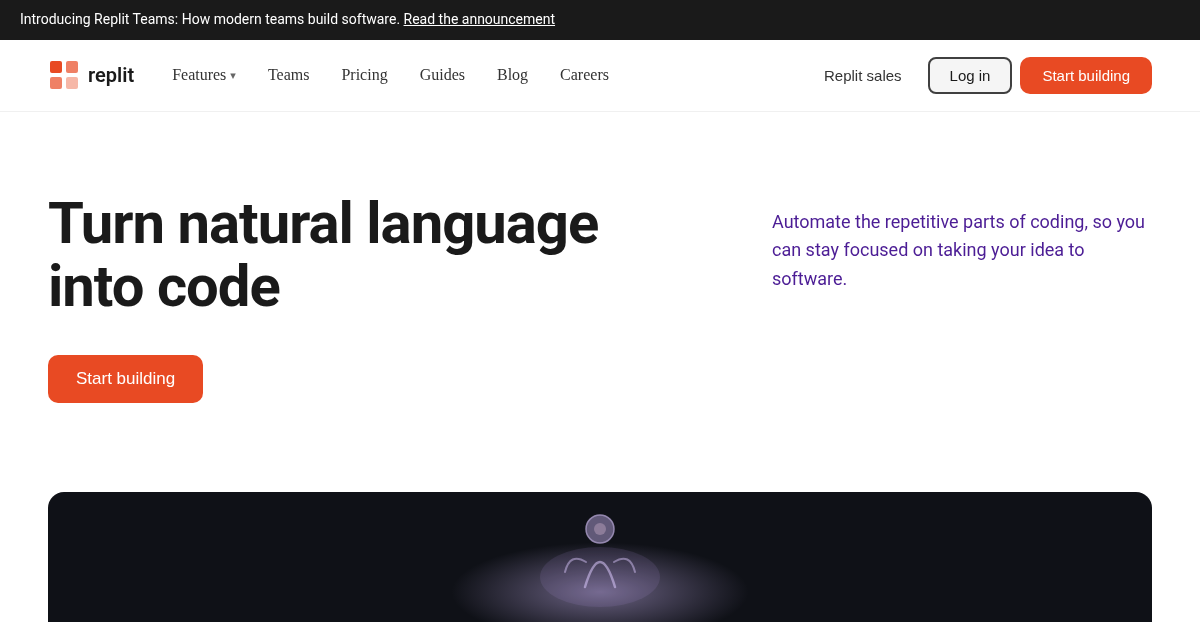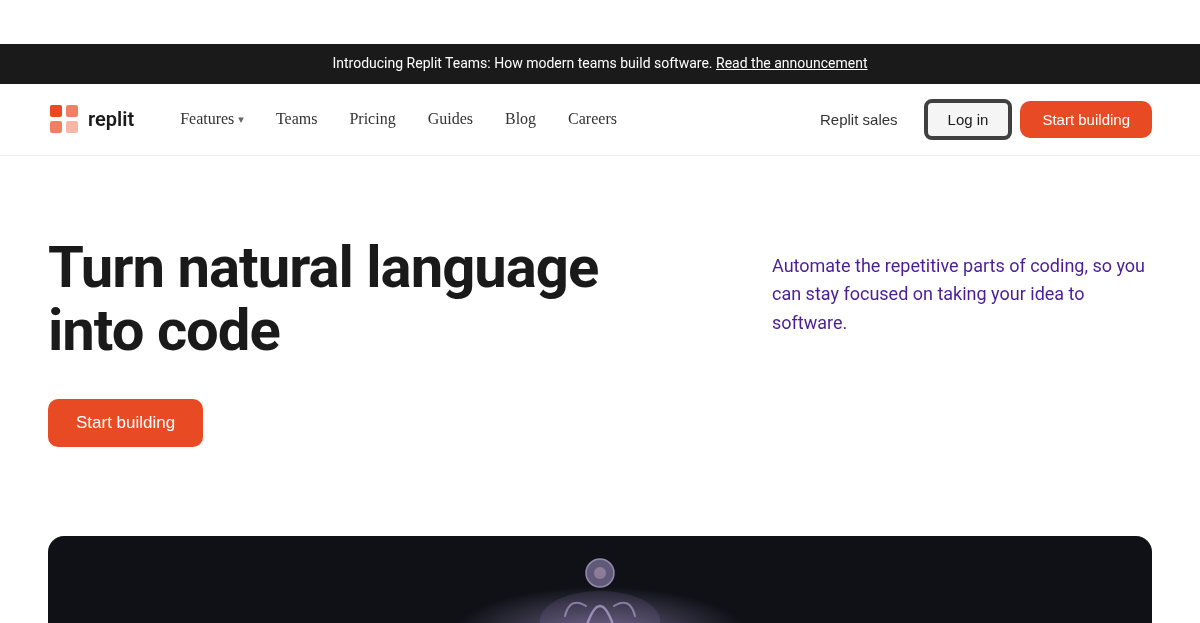--- a/index.html
+++ b/index.html
@@ -2,46 +2,44 @@
 <html><head>
   <meta charset="utf-8">
   <style>
     * { margin: 0; padding: 0; box-sizing: border-box; }
     body { font-family: -apple-system, BlinkMacSystemFont, 'Segoe UI', Roboto, sans-serif; background: #fff; overflow-x: hidden; }
 
     
     .announcement-bar {
       background: #1a1a1a;
       color: #fff;
-      text-align: center;
       padding: 10px 20px;
       font-size: 14px;
       line-height: 1.4;
-      margin-top: 44px;
     }
     .announcement-bar a {
       color: #fff;
       text-decoration: underline;
       cursor: pointer;
     }
 
     
     nav {
       display: flex;
       align-items: center;
       padding: 0 48px;
       height: 72px;
       border-bottom: 1px solid #f0f0f0;
       background: #fff;
     }
     .nav-logo {
       display: flex;
       align-items: center;
       gap: 8px;
-      margin-right: 32px;
+      margin-right: 24px;
       cursor: pointer;
       text-decoration: none;
       text-align: center;
     }
     .logo-icon {
       width: 32px;
       height: 32px;
     }
     .logo-text {
       font-size: 20px;
@@ -82,21 +80,21 @@
       background: none;
       border: none;
       cursor: pointer;
       border-radius: 8px;
     }
     .btn-outline {
       padding: 8px 20px;
       font-size: 15px;
       color: #1a1a1a;
       background: #f5f5f5;
-      border: 4px solid #404040;
+      border: 2px solid #404040;
       cursor: pointer;
       border-radius: 8px;
     }
     .btn-primary-nav {
       padding: 10px 22px;
       font-size: 15px;
       color: #fff;
       background: #e84a23;
       border: none;
       cursor: pointer;

